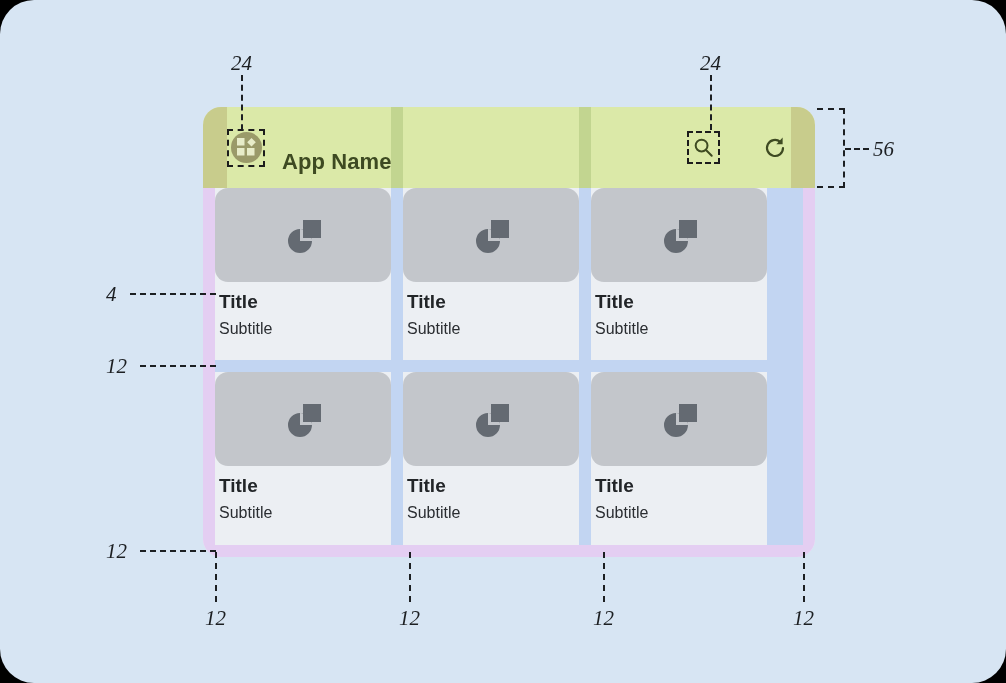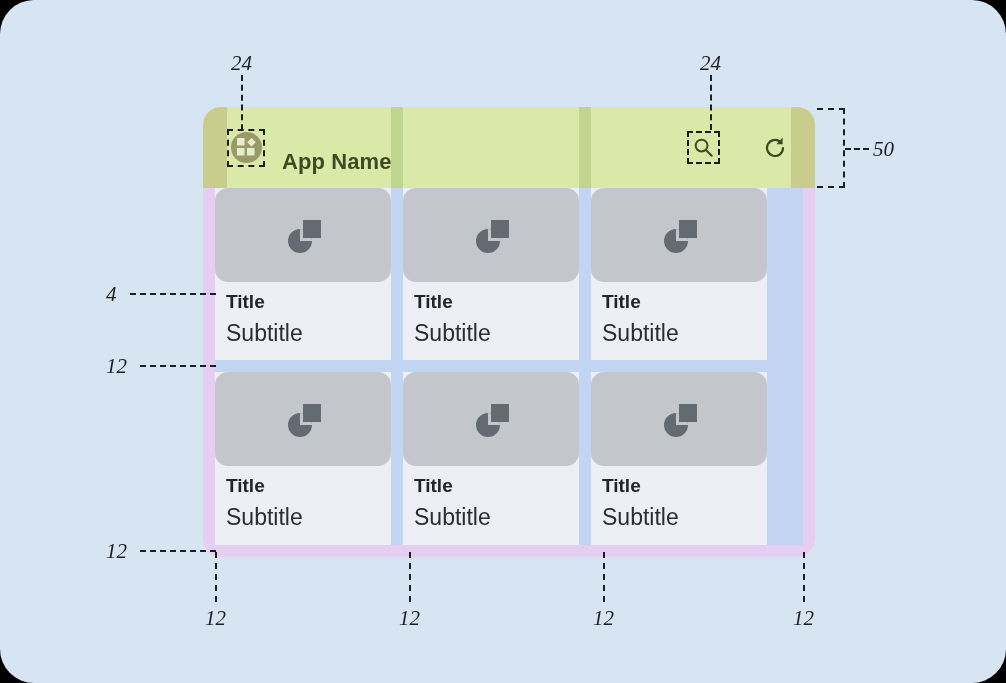--- a/index.html
+++ b/index.html
@@ -134,29 +134,29 @@
 
   .thumb {
     width: 176px;
     height: 94px;
     background: #c3c6cb;
     border-radius: 13px;
     display: flex;
     align-items: center;
     justify-content: center;
   }
-  .cell-text { padding: 10px 0 0 11px; }
+  .cell-text { padding: 10px 0 0 4px; }
   .cell-title {
     font-size: 19px;
     font-weight: bold;
     color: #222528;
     line-height: 1.05;
   }
   .cell-sub {
-    font-size: 23px;
+    font-size: 16px;
     color: #2a2d31;
     margin-top: 9px;
     line-height: 1.05;
   }
 
   
   #annotations { position: absolute; inset: 0; pointer-events: none; font-style: italic; }
   .ann-label {
     position: absolute;
     font-family: "Liberation Serif", serif;
@@ -318,21 +318,21 @@
   <div id="annotations">
 
     <div class="ann-label" style="left:231px; top:51px;">24</div>
     <div class="v-dash" style="left:241px; top:75px; height:65px;"></div>
 
     <div class="ann-label" style="left:700px; top:51px;">24</div>
     <div class="v-dash" style="left:710px; top:75px; height:55px;"></div>
 
     <div id="bracket-56"></div>
     <div class="h-dash" style="left:845px; top:148px; width:24px;"></div>
-    <div class="ann-label" style="left:873px; top:137px;">50</div>
+    <div class="ann-label" style="left:873px; top:137px;">56</div>
 
     <div class="ann-label" style="left:106px; top:282px;">4</div>
     <div class="h-dash" style="left:130px; top:293px; width:86px;"></div>
 
     <div class="ann-label" style="left:106px; top:354px;">12</div>
     <div class="h-dash" style="left:140px; top:365px; width:76px;"></div>
 
     <div class="ann-label" style="left:106px; top:539px;">12</div>
     <div class="h-dash" style="left:140px; top:550px; width:76px;"></div>
 

